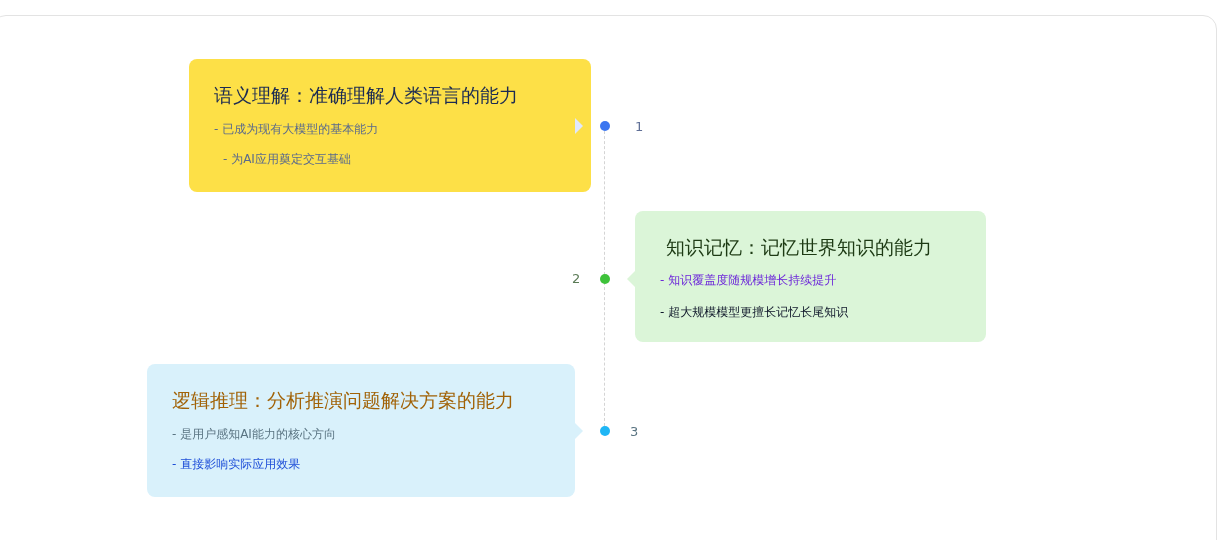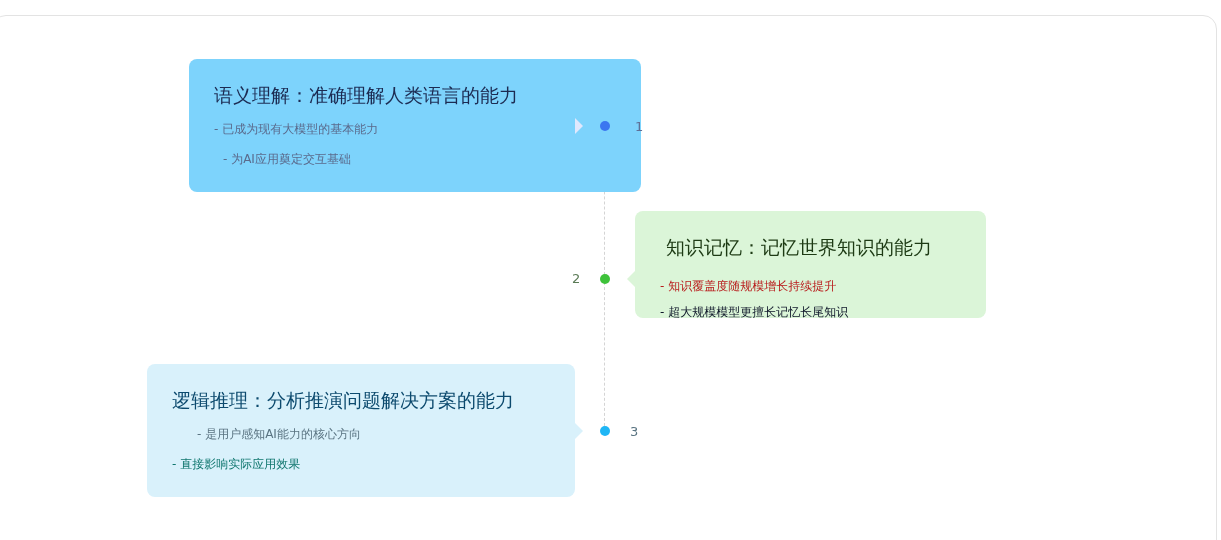--- a/index.html
+++ b/index.html
@@ -25,38 +25,38 @@
     border-top: 8px solid transparent; border-bottom: 8px solid transparent;
   }
 </style>
 </head>
 <body>
 
 <div class="frame" style="border-color: rgb(227, 227, 227);"></div>
 
 <div class="axis" style="border-left-color: rgb(212, 212, 212);"></div>
 
-<div class="card" id="card1" style="left: 189px; top: 59px; width: 452px; height: 133px; background: #7dd3fc;">
+<div class="card" id="card1" style="left: 189px; top: 59px; width: 402px; height: 133px; background: #fde047;">
   <div class="title" style="left: 25px; top: 24px; color: rgb(28, 43, 82);">语义理解：准确理解人类语言的能力</div>
   <div class="point" style="left: 25px; top: 60px; color: rgb(90, 106, 140);">- 已成为现有大模型的基本能力</div>
   <div class="point" style="left: 34px; top: 90px; color: rgb(90, 106, 140);">- 为AI应用奠定交互基础</div>
 </div>
 <div class="arrow-r" id="arr1" style="left:575px; top:118px; border-left:8px solid #e0e8fd;"></div>
 <div class="dot" id="dot1" style="left: 600px; top: 121px; background: rgb(59, 118, 240);"></div>
 <div class="num" id="num1" style="left: 635px; top: 119px; color: rgb(95, 111, 150);">1</div>
 
-<div class="card" id="card2" style="left: 635px; top: 211px; width: 351px; height: 107px; background: rgb(219, 245, 216);">
+<div class="card" id="card2" style="left: 635px; top: 211px; width: 351px; height: 131px; background: rgb(219, 245, 216);">
   <div class="title" style="left: 31px; top: 24px; color: rgb(29, 58, 20);">知识记忆：记忆世界知识的能力</div>
-  <div class="point" style="left: 25px; top: 65px; color: #b91c1c;">- 知识覆盖度随规模增长持续提升</div>
+  <div class="point" style="left: 25px; top: 59px; color: #6d28d9;">- 知识覆盖度随规模增长持续提升</div>
   <div class="point" style="left: 25px; top: 91px; color: #0f172a;">- 超大规模模型更擅长记忆长尾知识</div>
 </div>
 <div class="arrow-r" id="arr2" style="left:627px; top:271px; border-right:8px solid #dbf5d8;"></div>
 <div class="dot" id="dot2" style="left: 600px; top: 274px; background: rgb(62, 194, 58);"></div>
 <div class="num" id="num2" style="left: 572px; top: 271px; color: rgb(90, 122, 85);">2</div>
 
 <div class="card" id="card3" style="left: 147px; top: 364px; width: 428px; height: 133px; background: rgb(217, 241, 251);">
-  <div class="title" style="left: 25px; top: 24px; color: #0c4a6e;">逻辑推理：分析推演问题解决方案的能力</div>
-  <div class="point" style="left: 25px; top: 60px; color: rgb(90, 116, 130); margin-left: 25px;">- 是用户感知AI能力的核心方向</div>
-  <div class="point" style="left: 25px; top: 90px; color: #0f766e; text-align: right;">- 直接影响实际应用效果</div>
+  <div class="title" style="left: 25px; top: 24px; color: #a16207;">逻辑推理：分析推演问题解决方案的能力</div>
+  <div class="point" style="left: 25px; top: 60px; color: rgb(90, 116, 130);">- 是用户感知AI能力的核心方向</div>
+  <div class="point" style="left: 25px; top: 90px; color: #1d4ed8; text-align: right;">- 直接影响实际应用效果</div>
 </div>
 <div class="arrow-r" id="arr3" style="left:575px; top:423px; border-left:8px solid #d9f1fb;"></div>
 <div class="dot" id="dot3" style="left: 600px; top: 426px; background: rgb(31, 182, 245);"></div>
 <div class="num" id="num3" style="left: 630px; top: 424px; color: rgb(90, 116, 130);">3</div>
 
 </body></html>

